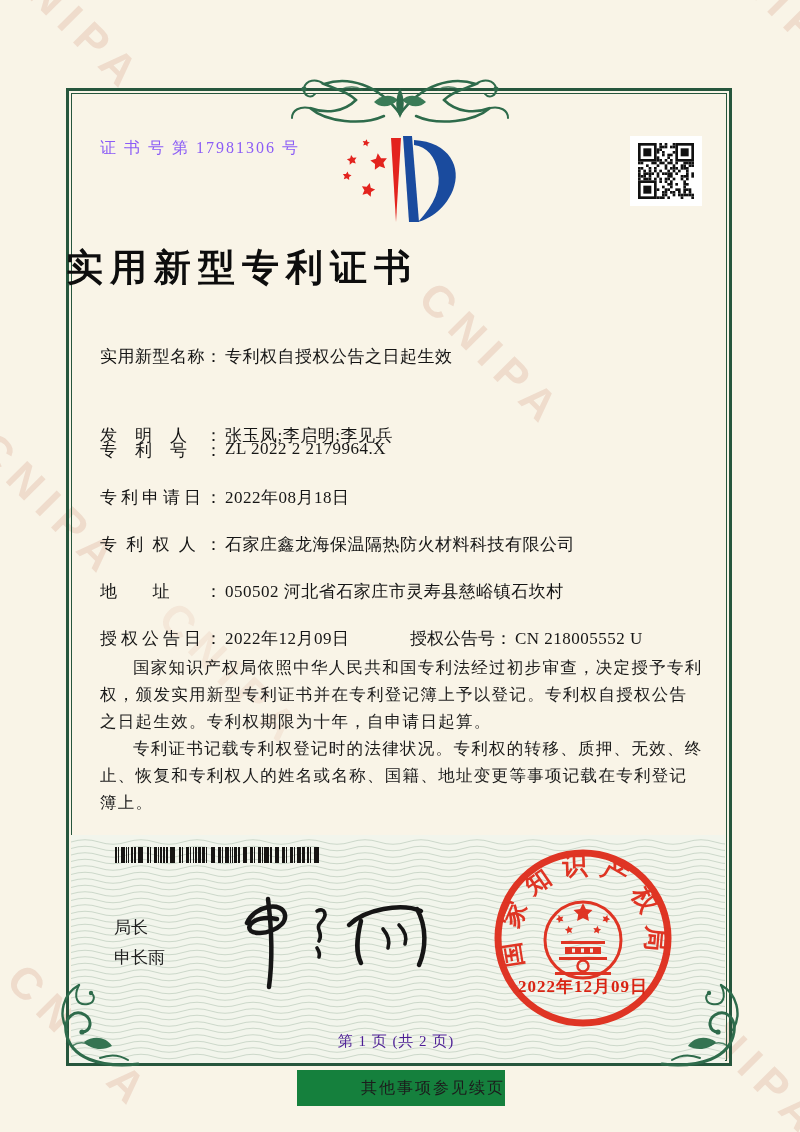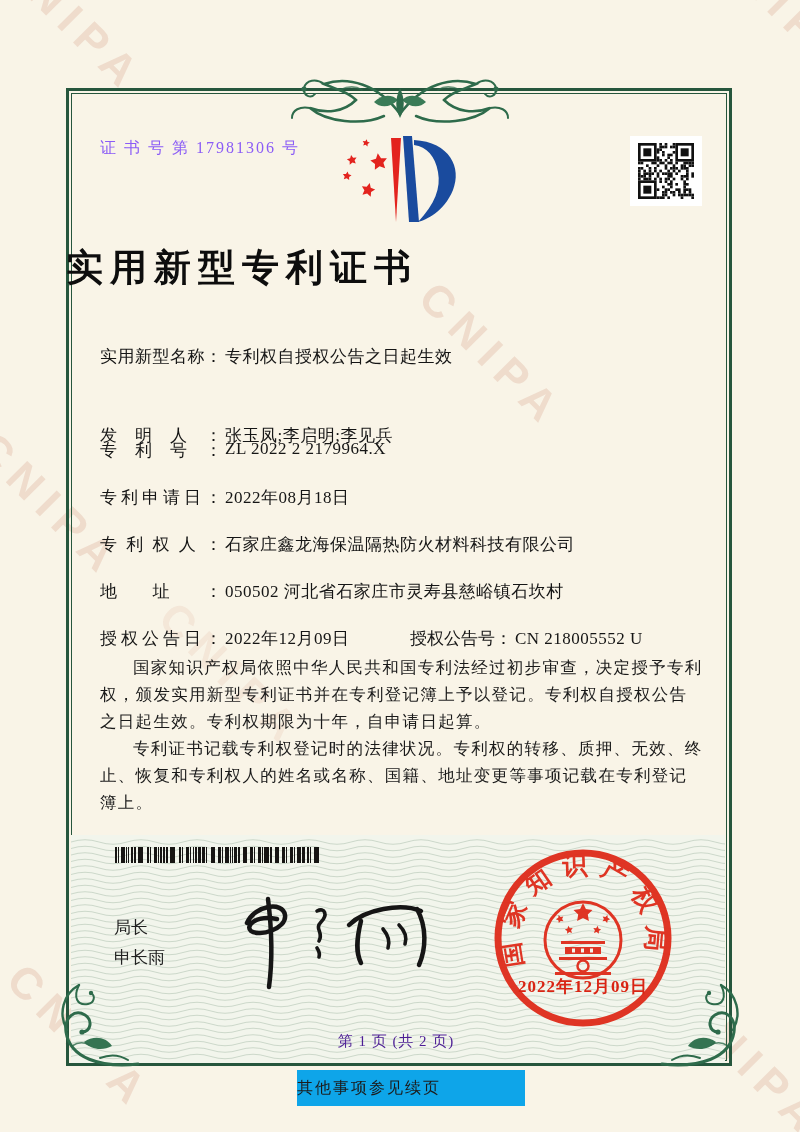--- a/index.html
+++ b/index.html
@@ -39,22 +39,22 @@
   .sig-name{position:absolute;left:114px;top:946px;font-family:"Liberation Sans","DejaVu Sans",sans-serif;
             font-size:17px;color:#222;z-index:4;}
   .sig-script{position:absolute;left:225px;top:885px;z-index:4;}
 
   .seal{position:absolute;left:490px;top:845px;z-index:5;opacity:.95;}
   .seal-date{position:absolute;left:498px;top:975px;width:170px;text-align:center;font-size:17px;
              color:#d92413;letter-spacing:1px;z-index:6;font-weight:700;}
 
   .pageinfo{position:absolute;left:66px;top:1032px;width:660px;text-align:center;font-size:15px;
             letter-spacing:1px;color:#4c1d95;z-index:4;}
-  .notebox{position:absolute;left:297px;top:1070px;width:228px;height:36px;background:#0ea5e9;z-index:4;
-           text-align:left;line-height:36px;font-size:16px;letter-spacing:2px;color:#1c1c1c;}
+  .notebox{position:absolute;left:297px;top:1070px;width:208px;height:36px;background:#15803d;z-index:4;
+           text-align:right;line-height:36px;font-size:16px;letter-spacing:2px;color:#1c1c1c;}
 
   .orn{position:absolute;z-index:3;}
 </style>
 </head>
 <body>
 
 <div class="page">
 
   <div class="wm" style="left:-20px;top:-5px;">CNIPA</div>
   <div class="wm" style="left:690px;top:-20px;">CNIPA</div>

